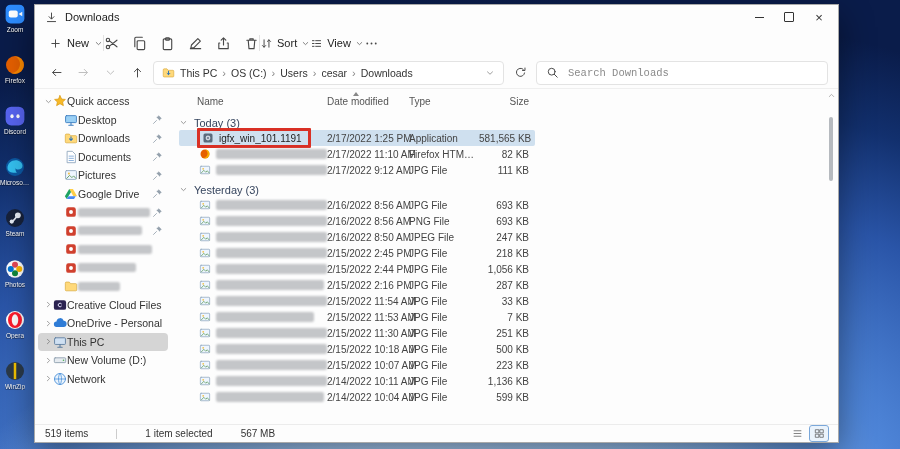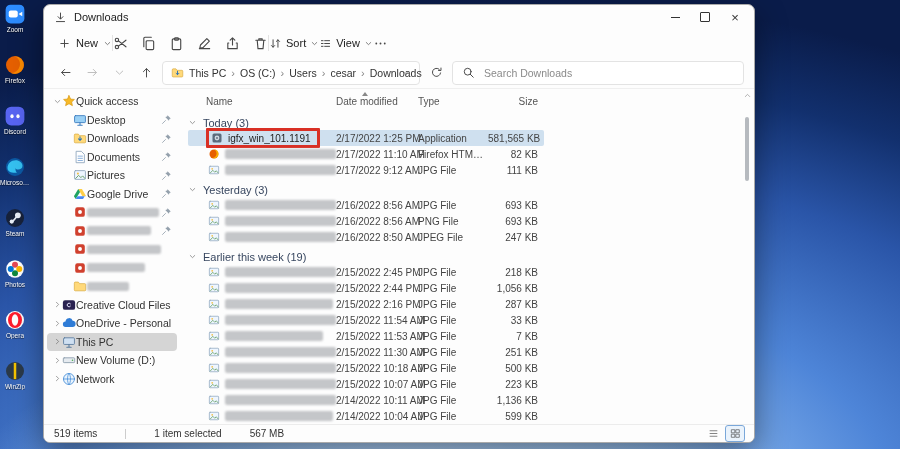--- a/index.html
+++ b/index.html
@@ -20,22 +20,22 @@
     display:flex; flex-direction:column; align-items:center; gap:22px; padding-top:4px; }
   .dicon { width:30px; display:flex; flex-direction:column; align-items:center; gap:2px; cursor:default; }
   .dicon .ic { width:20px; height:20px; }
   .dicon-label { font-size:6.5px; color:#fff; text-shadow:0 1px 2px rgba(0,0,0,.85);
     max-width:30px; white-space:nowrap; overflow:hidden; text-overflow:ellipsis; text-align:center; }
   
   .ic { display:inline-block; width:13px; height:13px; flex:none; }
   .ic svg { width:100%; height:100%; display:block; fill:none; stroke:#474747;
     stroke-width:1.2; stroke-linecap:round; stroke-linejoin:round; }
   
-  .window { position:absolute; left:43px; top:4px; width:712px; height:439px;
-    background:#fdfdfd; border-radius:7px; overflow:hidden;
+  .window { position:absolute; left:34px; top:4px; width:805px; height:439px;
+    background:#fdfdfd; border-radius:0; overflow:hidden;
     border:1px solid #a9a9a9; box-shadow:0 12px 32px rgba(0,0,0,.45);
     display:flex; flex-direction:column; }
   
   .titlebar { height:24px; flex:none; display:flex; align-items:center; gap:7px; padding:0 4px 0 10px; }
   .title-text { font-size:11px; color:#222; }
   .caption { margin-left:auto; display:flex; }
   .cap-btn { width:30px; height:22px; display:flex; align-items:center; justify-content:center;
     font-size:11px; color:#333; cursor:default; }
   .cap-min::after { content:""; width:9px; border-top:1px solid #333; display:block; }
   .cap-max::after { content:""; width:8px; height:8px; border:1px solid #333; border-radius:1px; display:block; }
@@ -54,21 +54,21 @@
   .nav-btn .ic { width:13px; height:13px; }
   .disabled { opacity:.35; }
   .crumb-box { flex:1; height:24px; background:#fff; border:1px solid #e3e3e3; border-radius:4px;
     display:flex; align-items:center; gap:5px; padding:0 8px; min-width:0; }
   .crumb { font-size:10.5px; color:#333; white-space:nowrap; cursor:default; }
   .crumb-sep { font-size:11px; color:#888; }
   .crumb-caret { margin-left:auto; width:10px; height:10px; opacity:.7; }
   .search-box { width:292px; height:24px; background:#fff; border:1px solid #e3e3e3; border-radius:4px;
     display:flex; align-items:center; gap:7px; padding:0 9px; }
   .search-box input { border:none; outline:none; flex:1; font-size:10.5px; color:#333;
-    font-family:Liberation Sans, sans-serif; background:transparent; min-width:0; }
+    font-family:Liberation Mono, monospace; background:transparent; min-width:0; }
   .search-box input::placeholder { color:#8a8a8a; }
   
   .main { flex:1; display:flex; min-height:0; position:relative; background:#fdfdfd; }
   
   .sidebar { width:136px; flex:none; padding:3px 3px 0 3px; overflow:hidden; }
   .side-item { display:flex; align-items:center; gap:0; height:18.5px; padding:0 5px 0 6px;
     border-radius:4px; cursor:default; }
   .side-item.sel { background:#d5d5d5; }
   .side-item.lvl1 { padding-left:26px; }
   .schev { width:9px; height:9px; opacity:.75; }
@@ -715,28 +715,20 @@
                     <path d="M3 12l3.4-3.6 2.6 2.6 2-2 2.6 3" fill="none" stroke="#6aa06a" stroke-width="1.1"></path>
                   </svg>
                 </span>
                 <span class="fblur" style="width:132px"></span>
               </span>
             </span>
             <span class="fcell fdate">2/16/2022 8:50 AM</span>
             <span class="fcell ftype">JPEG File</span>
             <span class="fcell fsize">247 KB</span>
           </div>
-          <div class="group-header">
-            <span class="ic gchev">
-              <svg viewBox="0 0 16 16">
-                <path d="M4 6.2l4 3.8 4-3.8"></path>
-              </svg>
-            </span>
-            <span class="glabel">Earlier this week (19)</span>
-          </div>
           <div class="frow">
             <span class="fcell fname">
               <span class="fname-inner">
                 <span class="ic fic">
                   <svg viewBox="0 0 16 16">
                     <rect x="1.8" y="3" width="12.4" height="10" rx="1" fill="#eef6ff" stroke="#8fa6bd" stroke-width="1"></rect>
                     <circle cx="5.6" cy="6.4" r="1.2" fill="#f3c14b" stroke="none"></circle>
                     <path d="M3 12l3.4-3.6 2.6 2.6 2-2 2.6 3" fill="none" stroke="#6aa06a" stroke-width="1.1"></path>
                   </svg>
                 </span>

